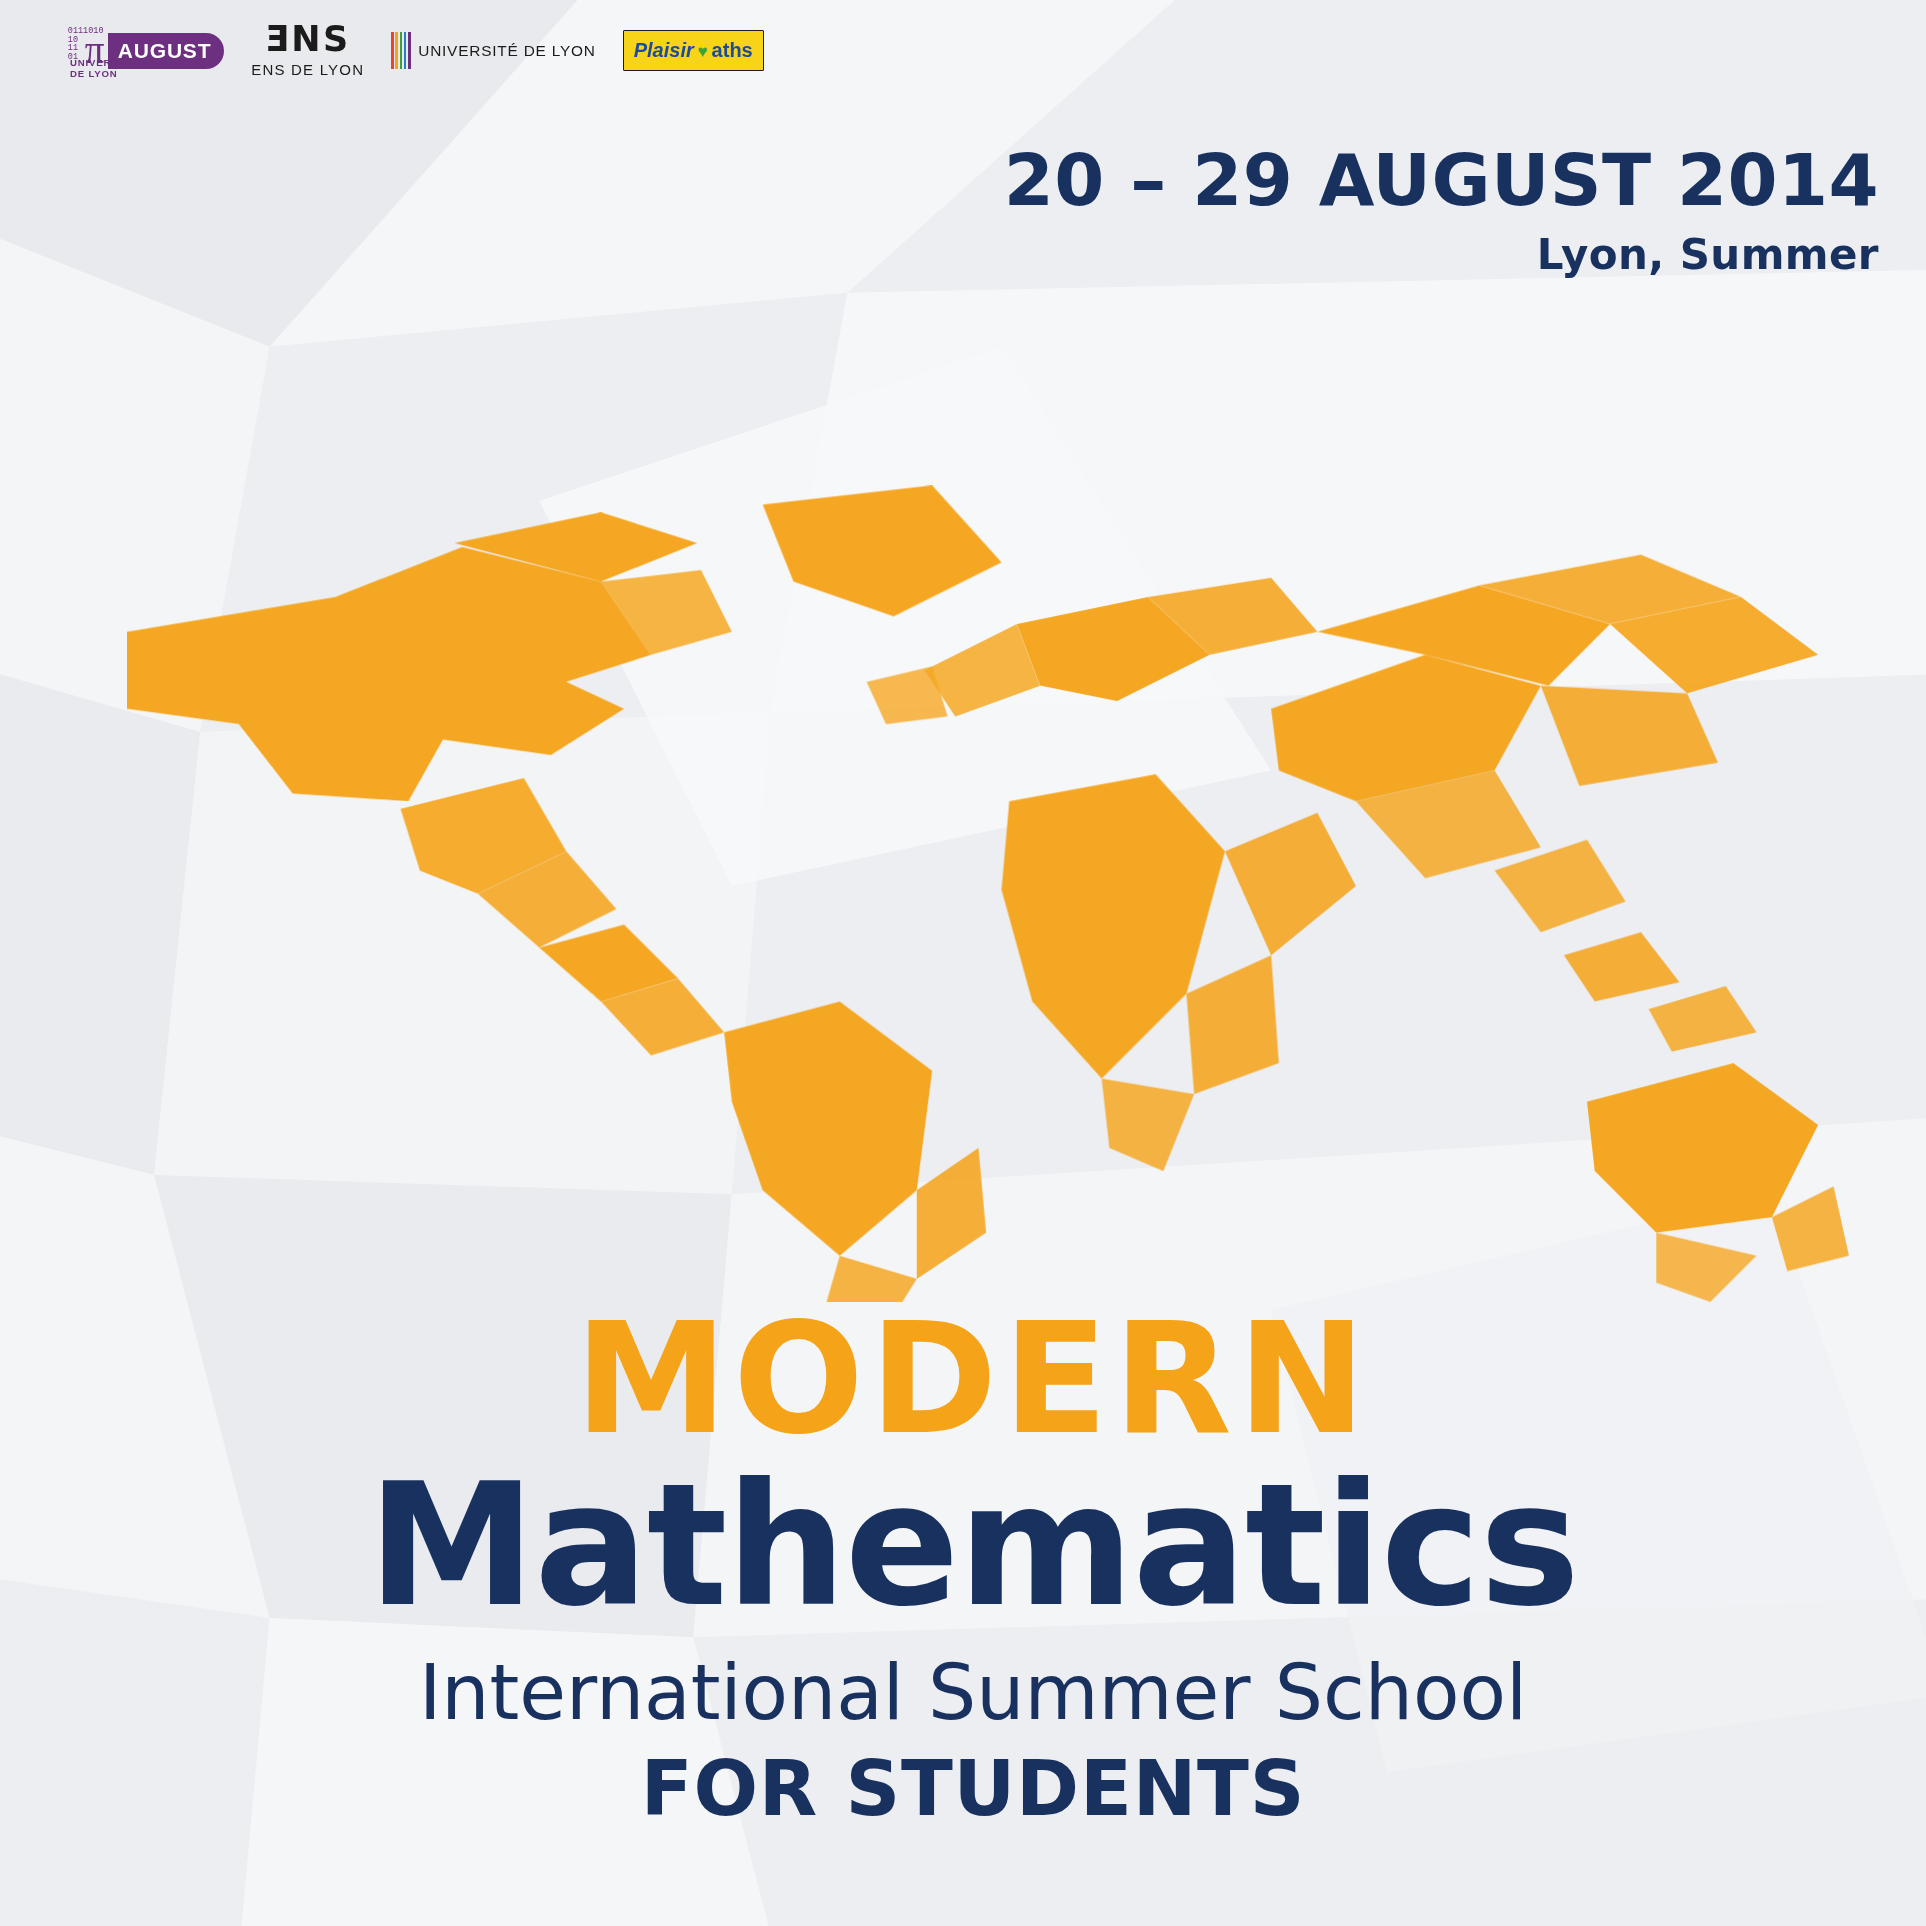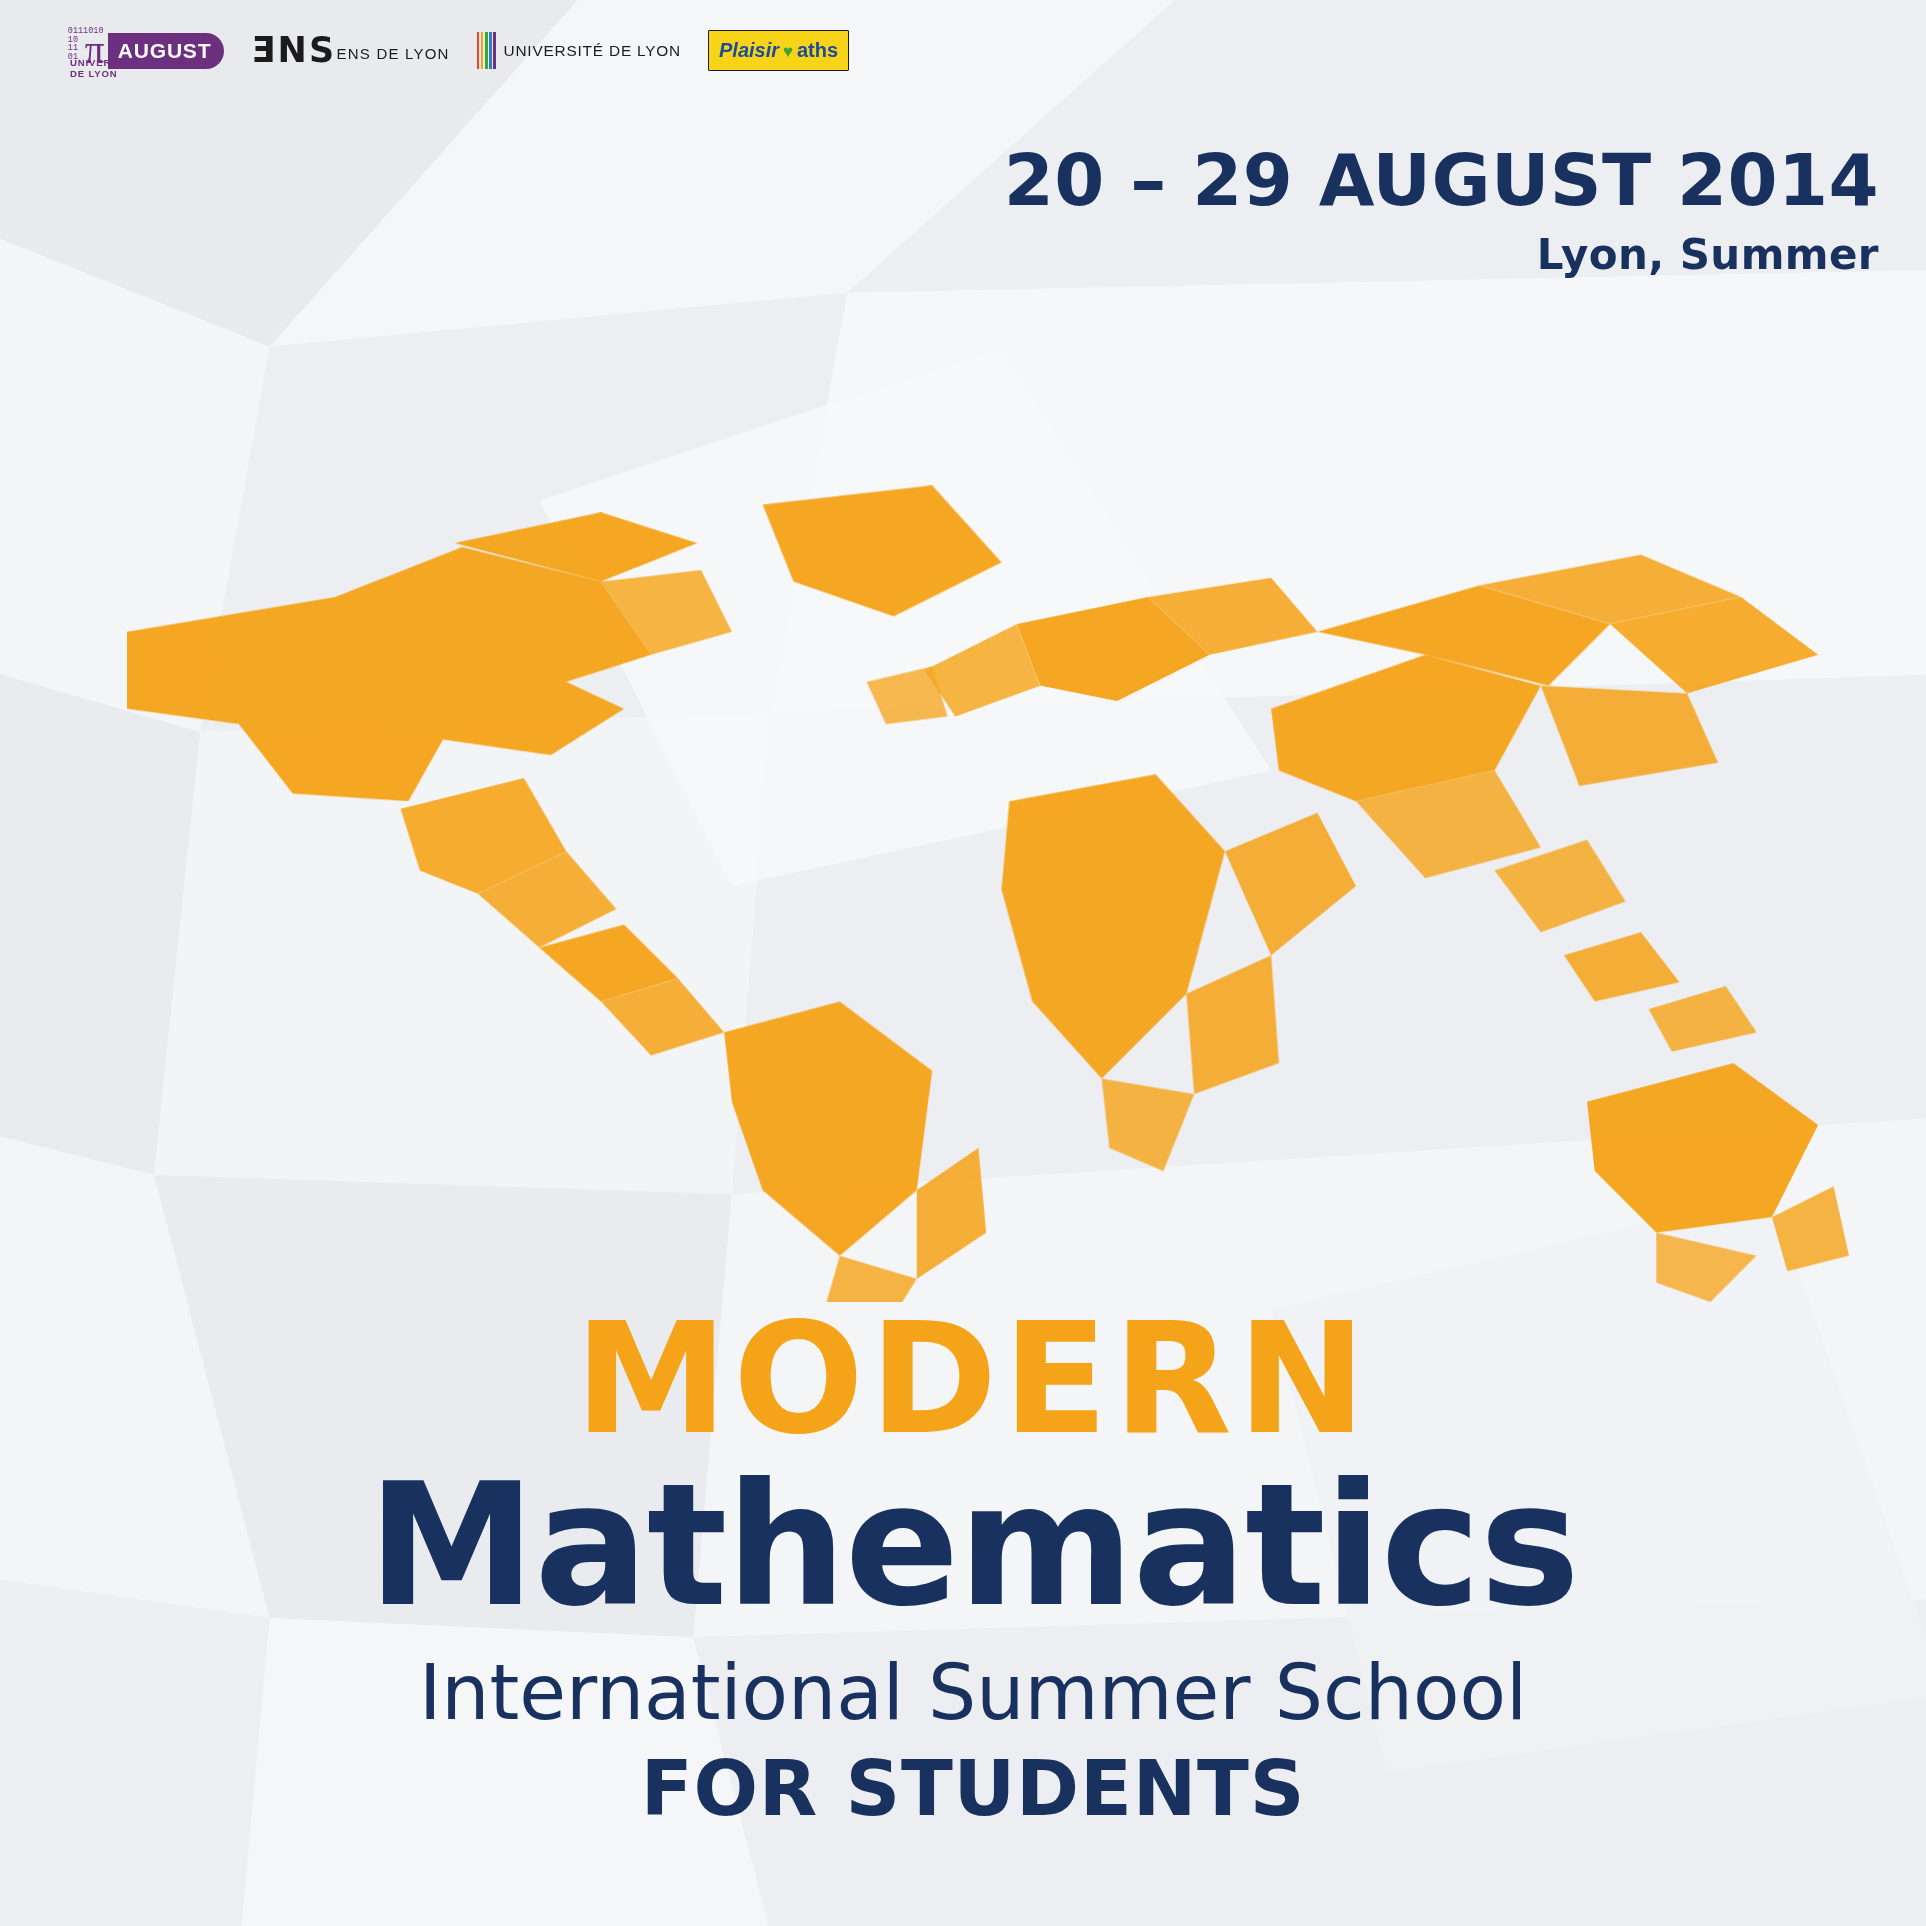--- a/index.html
+++ b/index.html
@@ -83,21 +83,21 @@
     position: absolute;
     left: 3.1px;
     bottom: 0.8px;
     font-size: 9.6px;
     letter-spacing: 0.8px;
     color: #6d2f7f;
     font-weight: bold;
   }
   .logo-ens {
     display: flex;
-    flex-direction: row;
+    flex-direction: column;
     align-items: center;
   }
   .ens-mark {
     font-family: "DejaVu Sans", sans-serif;
     font-weight: bold;
     font-size: 35px;
     letter-spacing: 2.3px;
     color: #1b1b1b;
     line-height: 0.95;
   }

